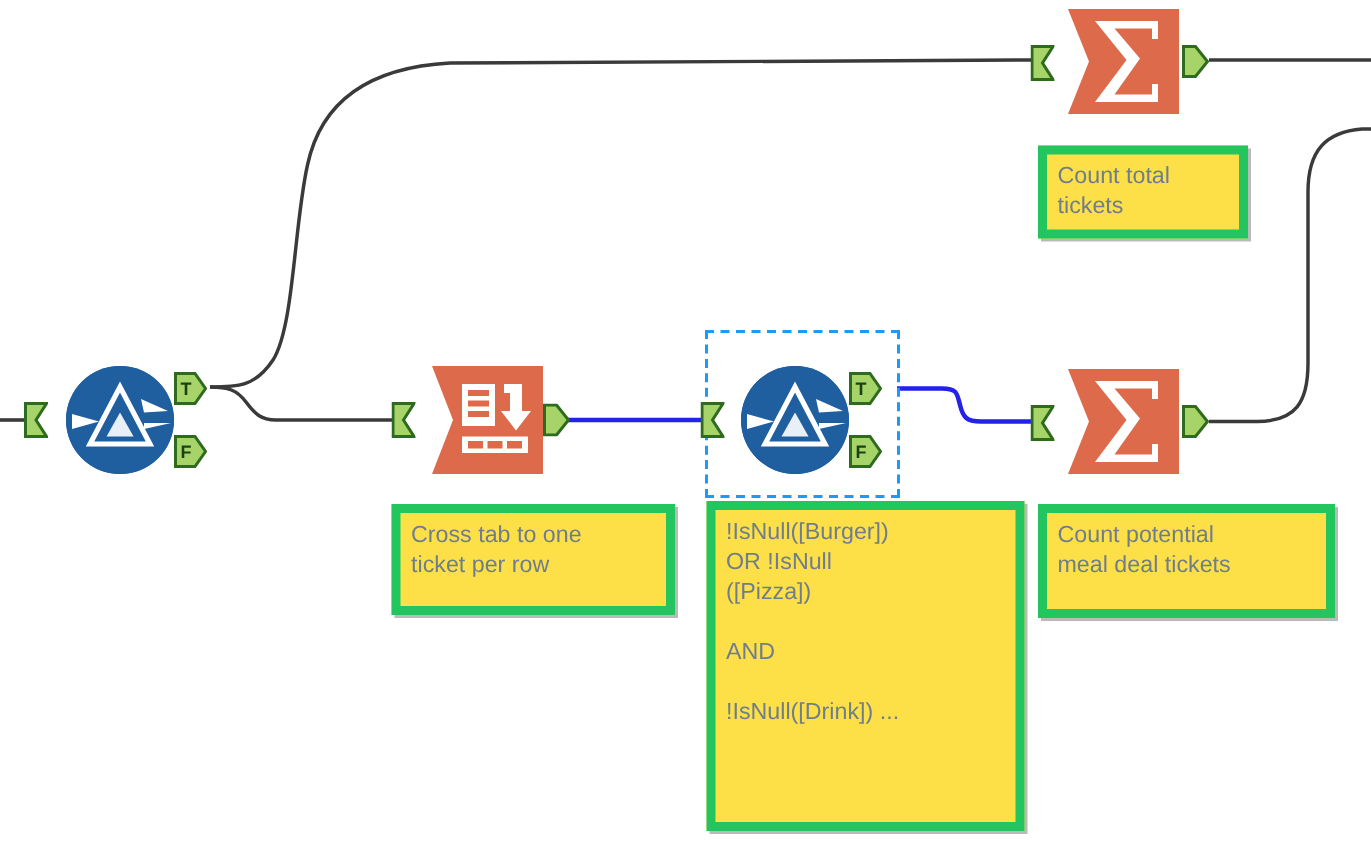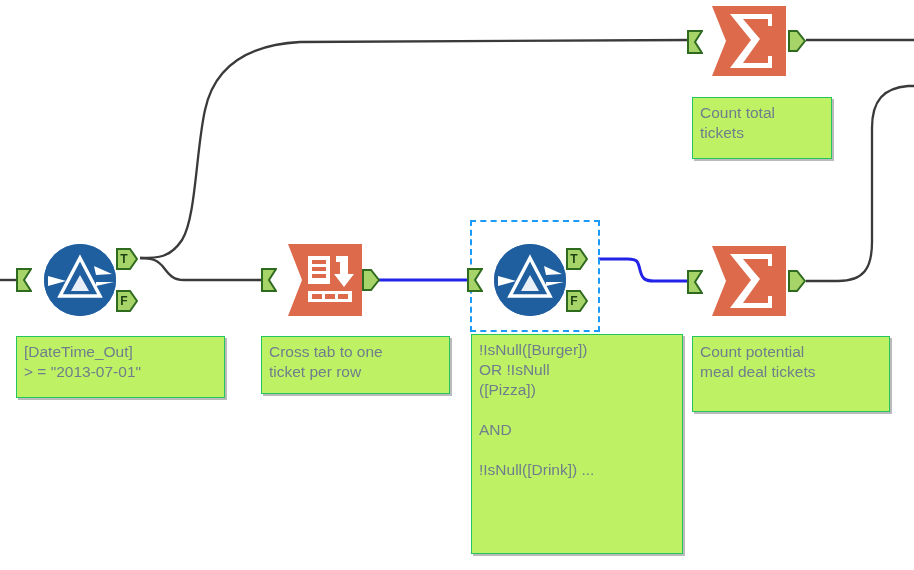--- a/index.html
+++ b/index.html
@@ -28,22 +28,22 @@
   .flag{position:absolute;width:20px;height:22px;}
   .flag .lbl{
     position:absolute;left:0;top:0;width:16px;height:22px;
     font-size:12px;font-weight:bold;color:#1c3f14;
     line-height:22px;text-align:center;font-family:"Liberation Sans",sans-serif;
   }
   .inflag{position:absolute;width:16px;height:24px;}
 
   
   .anno{
-    position:absolute;background:#bef264;
-    border:1px solid #22c55e;
+    position:absolute;background:#fde047;
+    border:6px solid #22c55e;
     box-shadow:2px 2px 0 rgba(130,130,130,.55);
     color:#6f7d8c;
     font-size:15.5px;line-height:20px;
     padding:5px 7px 5px 7px;
     font-family:"Liberation Sans", sans-serif;
     white-space:pre-wrap;
     box-sizing:border-box;
   }
 
   
@@ -111,22 +111,20 @@
       <span class="lbl">T</span>
     </div>
 
     <div class="flag" style="left:72px;top:46px;">
       <svg width="22" height="22" viewBox="0 0 22 22">
         <path d="M1,1 L14,1 L21,11 L14,21 L1,21 Z" fill="#A6D468" stroke="#2F6B1F" stroke-width="2"></path>
       </svg>
       <span class="lbl">F</span>
     </div>
   </div>
-  <div class="anno" style="left:16px;top:336px;width:209px;height:62px;">[DateTime_Out]
-&gt; = "2013-07-01"</div>
 
   <div class="node" style="left:288px;top:244px;">
     <div class="inflag" style="left:-27px;top:24px;">
       <svg width="16" height="24" viewBox="0 0 16 24">
         <path d="M1,1 L15,1 L8,12 L15,23 L1,23 Z" fill="#A6D468" stroke="#2F6B1F" stroke-width="2"></path>
       </svg>
     </div>
     <div class="orange-ico">
       <svg width="74" height="72" viewBox="0 0 74 72">
         <path d="M0,0 L74,0 L74,72 L0,72 L14,36 Z" fill="#DD6A4B"></path>
@@ -143,21 +141,21 @@
         <rect x="37" y="50" width="10" height="5" fill="#DD6A4B"></rect>
         <rect x="50" y="50" width="10" height="5" fill="#DD6A4B"></rect>
       </svg>
     </div>
     <div class="flag" style="left:74px;top:25px;">
       <svg width="18" height="22" viewBox="0 0 18 22">
         <path d="M1,1 L9,1 L17,11 L9,21 L1,21 Z" fill="#A6D468" stroke="#2F6B1F" stroke-width="2"></path>
       </svg>
     </div>
   </div>
-  <div class="anno" style="left:261px;top:336px;width:189px;height:58px;">Cross tab to one
+  <div class="anno" style="left:261px;top:336px;width:189px;height:74px;">Cross tab to one
 ticket per row</div>
 
   <div class="sel" style="left:470px;top:220px;width:130px;height:112px;"></div>
   <div class="node" style="left:494px;top:244px;">
     <div class="inflag" style="left:-27px;top:24px;">
       <svg width="16" height="24" viewBox="0 0 16 24">
         <path d="M1,1 L15,1 L8,12 L15,23 L1,23 Z" fill="#A6D468" stroke="#2F6B1F" stroke-width="2"></path>
       </svg>
     </div>
     <div class="filter-ico">

